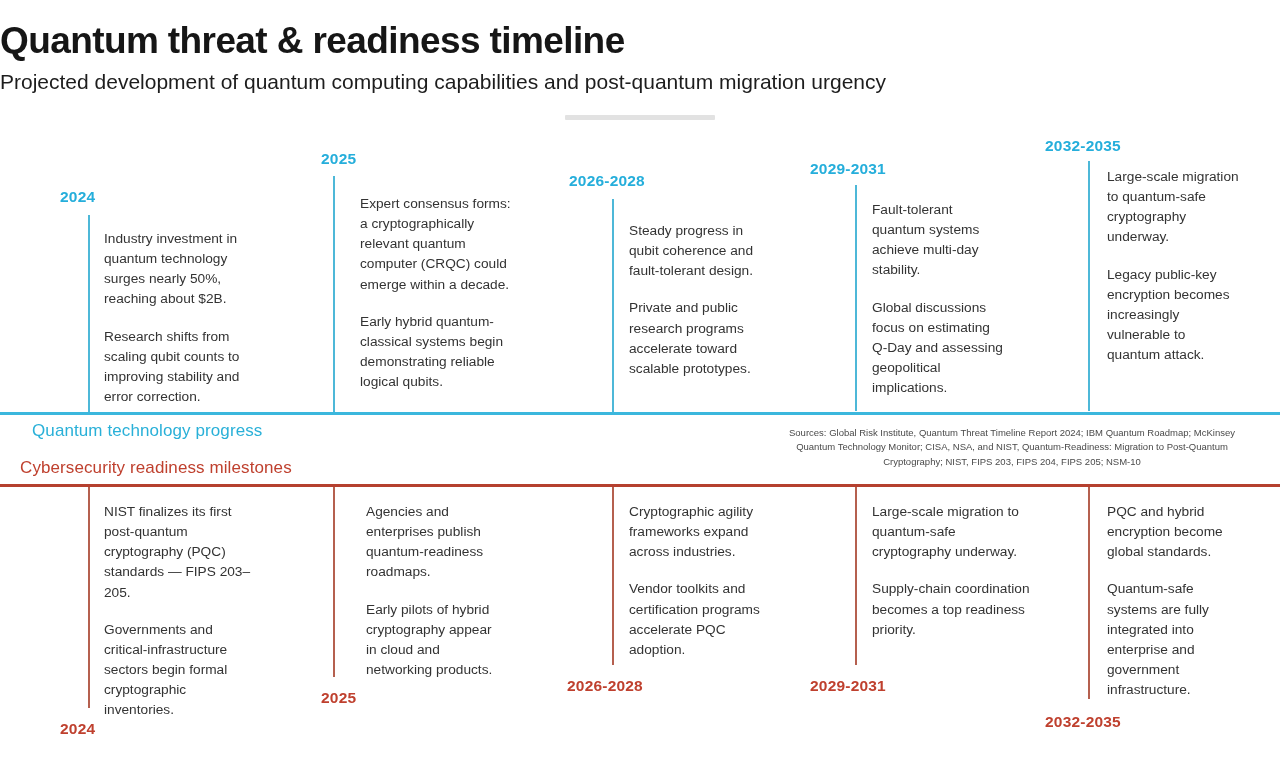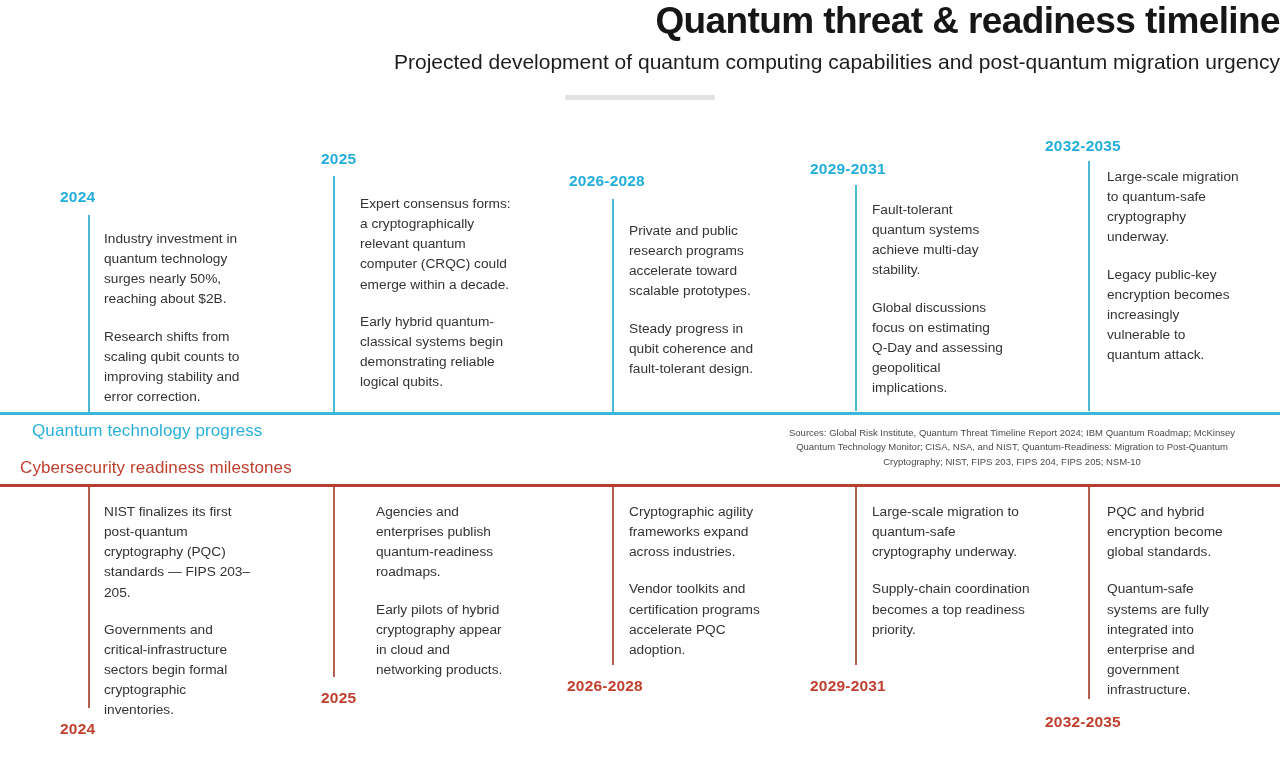--- a/index.html
+++ b/index.html
@@ -11,21 +11,22 @@
     width: 1280px;
     height: 779px;
     font-family: "Liberation Sans", sans-serif;
     color: #2b2b2b;
     overflow: hidden;
     position: relative;
   }
 
   
   .header {
-    text-align: right;
+    text-align: left;
+    padding-top: 20px;
   }
   .title {
     font-size: 37px;
     font-weight: bold;
     letter-spacing: -0.6px;
     color: #161616;
     margin: 0;
     line-height: 1.12;
   }
   .subtitle {
@@ -161,22 +162,22 @@
     <div class="body" style="left:55px; top:44px; width:170px;">
       <p>Expert consensus forms: a cryptographically relevant quantum computer (CRQC) could emerge within a decade.</p>
       <p>Early hybrid quantum-classical systems begin demonstrating reliable logical qubits.</p>
     </div>
   </div>
 
   <div class="col tech" style="left:565px; top:172px; width:250px;">
     <div class="year" style="left:4px; top:0;">2026-2028</div>
     <div class="rule" style="left:47px; top:27px; height:214px;"></div>
     <div class="body" style="left:64px; top:49px; width:150px;">
+      <p>Steady progress in qubit coherence and fault-tolerant design.</p>
       <p>Private and public research programs accelerate toward scalable prototypes.</p>
-      <p>Steady progress in qubit coherence and fault-tolerant design.</p>
     </div>
   </div>
 
   <div class="col tech" style="left:810px; top:160px; width:250px;">
     <div class="year" style="left:0; top:0;">2029-2031</div>
     <div class="rule" style="left:45px; top:25px; height:226px;"></div>
     <div class="body" style="left:62px; top:40px; width:150px;">
       <p>Fault-tolerant quantum systems achieve multi-day stability.</p>
       <p>Global discussions focus on estimating Q-Day and assessing geopolitical implications.</p>
     </div>
@@ -201,21 +202,21 @@
     <div class="rule" style="left:28px; top:0; height:221px;"></div>
     <div class="body" style="left:44px; top:15px; width:165px;">
       <p>NIST finalizes its first post-quantum cryptography (PQC) standards — FIPS 203–205.</p>
       <p>Governments and critical-infrastructure sectors begin formal cryptographic inventories.</p>
     </div>
     <div class="year" style="left:0; top:233px;">2024</div>
   </div>
 
   <div class="col cyber" style="left:305px; top:487px; width:250px;">
     <div class="rule" style="left:28px; top:0; height:190px;"></div>
-    <div class="body" style="left:71px; top:15px; width:150px;">
+    <div class="body" style="left:61px; top:15px; width:150px;">
       <p>Agencies and enterprises publish quantum-readiness roadmaps.</p>
       <p>Early pilots of hybrid cryptography appear in cloud and networking products.</p>
     </div>
     <div class="year" style="left:16px; top:202px;">2025</div>
   </div>
 
   <div class="col cyber" style="left:565px; top:487px; width:250px;">
     <div class="rule" style="left:47px; top:0; height:178px;"></div>
     <div class="body" style="left:64px; top:15px; width:160px;">
       <p>Cryptographic agility frameworks expand across industries.</p>

